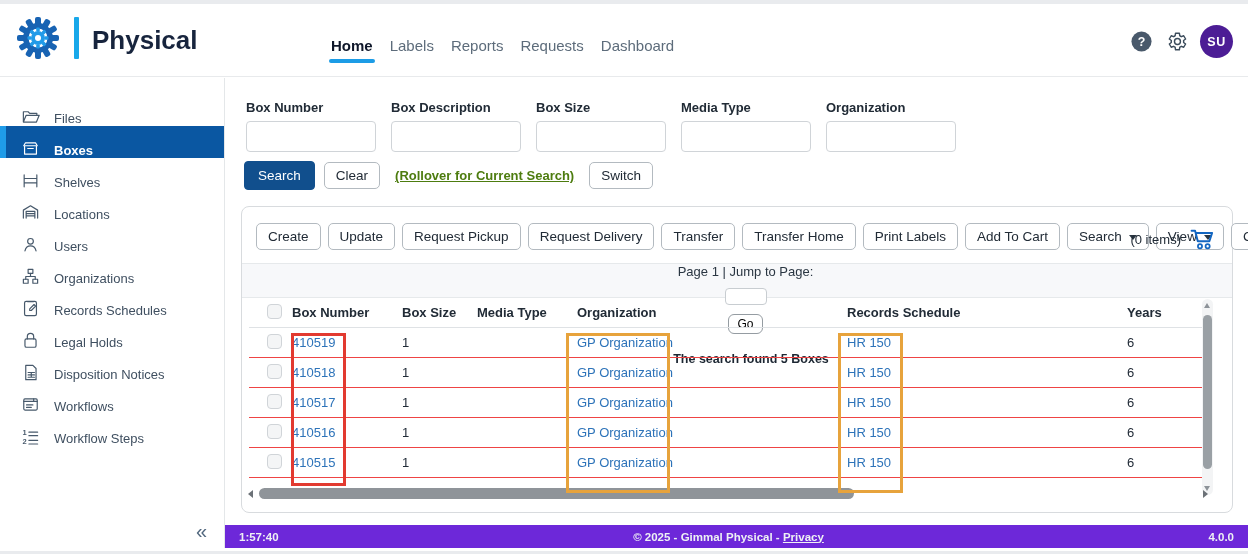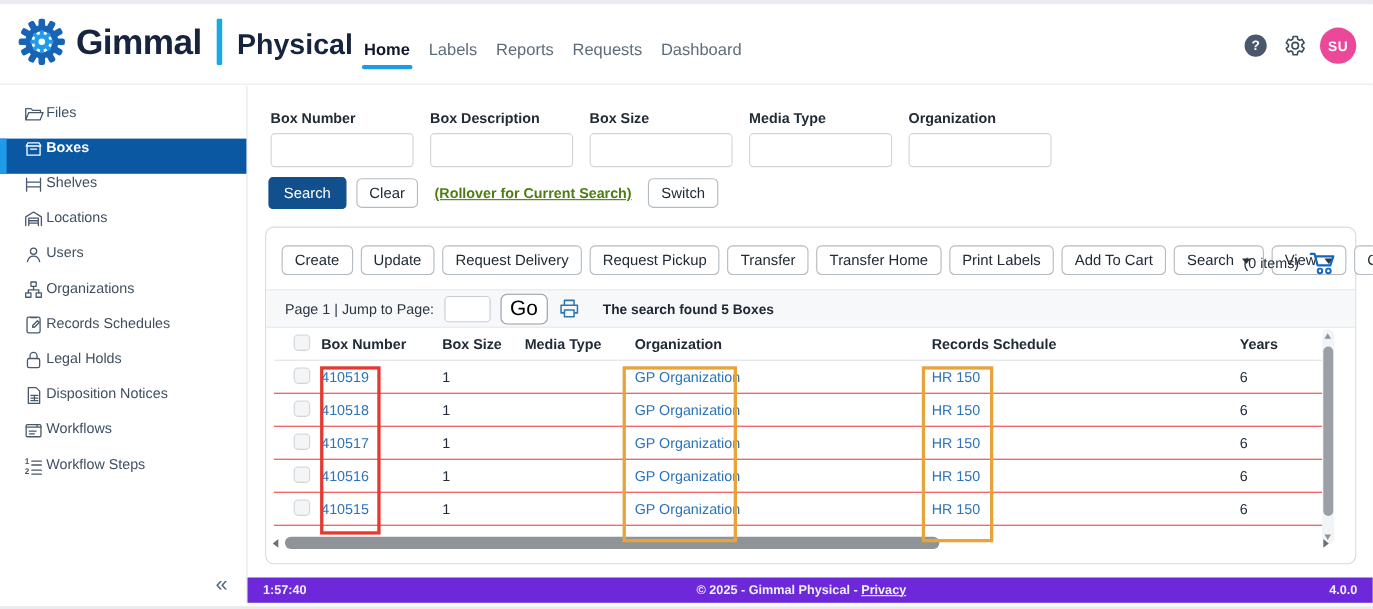--- a/index.html
+++ b/index.html
@@ -11,27 +11,27 @@
   .header { position:absolute; top:0; left:0; right:0; height:73px; background:#fff; border-bottom:1px solid #e8eaec; }
   .brand { position:absolute; left:16px; top:12px; display:flex; align-items:center; cursor:pointer; }
   .brand-name { font-size:32px; font-weight:700; color:#17243d; margin-left:9px; letter-spacing:-0.5px; }
   .brand-bar { width:5px; height:42px; background:#18a8ea; margin:0 13px 0 14px; border-radius:1px; }
   .brand-product { font-size:26px; font-weight:700; color:#17243d; margin-top:5px; }
   .nav { position:absolute; left:331px; top:33px; display:flex; gap:17px; font-size:15px; }
   .nav-item { color:#5d6c7b; cursor:pointer; padding-bottom:9px; }
   .nav-item.active { color:#0f172a; font-weight:700; position:relative; }
   .nav-item.active::after { content:""; position:absolute; left:-2px; right:-2px; bottom:0; height:4px; background:#1c9ce6; border-radius:2px; }
   .header-icons { position:absolute; right:15px; top:21px; display:flex; gap:12px; align-items:center; }
-  .avatar { width:33px; height:33px; border-radius:50%; background:#ec4899; color:#fff; font-size:12.5px; font-weight:700; display:flex; align-items:center; justify-content:center; letter-spacing:0.5px; cursor:pointer; }
+  .avatar { width:33px; height:33px; border-radius:50%; background:#4c1d95; color:#fff; font-size:12.5px; font-weight:700; display:flex; align-items:center; justify-content:center; letter-spacing:0.5px; cursor:pointer; }
   .hicon { cursor:pointer; display:flex; }
 
   
   .sidebar { position:absolute; top:74px; left:0; bottom:3px; width:225px; background:#fff; border-right:1px solid #e4e7e9; }
   .sidebar-list { margin-top:16px; }
-  .sitem { display:flex; align-items:flex-start; gap:2px; height:32px; padding-left:21px; font-size:13px; color:#3f4f60; cursor:pointer; }
+  .sitem { display:flex; align-items:flex-end; gap:14px; height:32px; padding-left:21px; font-size:13px; color:#3f4f60; cursor:pointer; }
   .sitem .sicon { display:flex; color:#47596b; }
   .sitem.active { background:#0a57a2; color:#fff; border-left:6px solid #1f9ce9; padding-left:15px; font-weight:700; }
   .sitem.active .sicon { color:#fff; }
   .collapse { position:absolute; bottom:7px; right:17px; font-size:20px; color:#51677e; cursor:pointer; line-height:1; }
 
   
   .main { position:absolute; top:74px; left:226px; right:0; bottom:26px; background:#fff; }
   .fgroup { position:absolute; width:130px; }
   .fgroup label { display:block; font-size:13px; font-weight:700; color:#212b36; margin-bottom:6px; }
   .fgroup input { width:130px; height:31px; border:1px solid #d0d4d8; border-radius:4px; padding:0 8px; font-size:13px; font-family:inherit; }
@@ -39,24 +39,24 @@
   .btn-primary { background:#114f8d; color:#fff; border:1px solid #114f8d; border-radius:4px; padding:6px 13px; font-size:13.5px; font-family:inherit; cursor:pointer; }
   .btn { background:#fff; color:#212b36; border:1px solid #b3bac0; border-radius:5px; padding:5px 11px; font-size:13.5px; font-family:inherit; cursor:pointer; white-space:nowrap; }
   .rollover { font-size:13px; font-weight:700; color:#4d7c0f; text-decoration:underline; margin:0 6px; cursor:pointer; }
 
   
   .card { position:absolute; left:15px; top:128px; width:992px; height:307px; border:1px solid #d8dbde; border-radius:8px; background:#fff; }
   .toolbar { position:absolute; top:16px; left:14px; display:flex; gap:7px; align-items:center; }
   .caret { display:inline-block; width:0; height:0; border-left:4px solid transparent; border-right:4px solid transparent; border-top:5px solid #2a3642; margin-left:7px; vertical-align:middle; }
   .cart-area { position:absolute; top:20px; right:16px; display:flex; align-items:center; gap:8px; }
   .cart-label { font-size:13px; color:#212b36; }
-  .pagebar { position:absolute; top:56px; left:0; right:0; height:35px; background:#f7f8fa; border-top:1px solid #e6e9eb; border-bottom:1px solid #e6e9eb; display:flex; align-items:center; padding-left:17px; gap:9px; }
+  .pagebar { position:absolute; top:56px; left:0; right:0; height:35px; background:#f7f8fa; border-top:1px solid #e6e9eb; border-bottom:1px solid #e6e9eb; display:flex; align-items:center; padding-left:17px; gap:9px;flex-direction:column; }
   .pagebar .plabel { font-size:13px; color:#2a3642; }
   .jump-input { width:42px; height:24px; border:1px solid #c8cdd1; border-radius:4px; padding:0 5px; font-size:13px; font-family:inherit; }
-  .go-btn { background:#fff; border:1px solid #959ca2; border-radius:6px; padding:2px 8px; font-size:19px; font-family:inherit; cursor:pointer; }
+  .go-btn { background:#fff; border:1px solid #959ca2; border-radius:6px; padding:2px 8px; font-size:12px; font-family:inherit; cursor:pointer; }
   .result { font-size:12.5px; font-weight:700; color:#1d2733; margin-left:11px; }
 
   
   .tbl { position:absolute; left:7px; top:91px; width:953px; }
   .trow { display:grid; grid-template-columns:43px 110px 75px 100px 270px 280px 68px; align-items:center; height:30px; border-bottom:1px solid #ef4444; font-size:13px; color:#222c38; }
   .trow.thead { font-weight:700; color:#212b36; border-bottom:1px solid #dfe2e5; }
   .cb { width:15px; height:15px; border:1px solid #d0d4d8; border-radius:4px; background:#f4f5f6; margin-left:18px; cursor:pointer; display:inline-block; }
   .link { color:#2d73b9; cursor:pointer; }
   .hcell { cursor:pointer; }
 
@@ -113,21 +113,20 @@
           <rect x="20.2" y="11.5" width="3.6" height="4" rx="1" transform="rotate(45 22 22)"></rect>
               <rect x="20.2" y="28.5" width="3.6" height="4" rx="1" transform="rotate(45 22 22)"></rect>
           <rect x="20.2" y="11.5" width="3.6" height="4" rx="1" transform="rotate(90 22 22)"></rect>
               <rect x="20.2" y="28.5" width="3.6" height="4" rx="1" transform="rotate(90 22 22)"></rect>
           <rect x="20.2" y="11.5" width="3.6" height="4" rx="1" transform="rotate(135 22 22)"></rect>
               <rect x="20.2" y="28.5" width="3.6" height="4" rx="1" transform="rotate(135 22 22)"></rect>
           <circle cx="22" cy="22" r="7"></circle>
         </g>
         <circle cx="22" cy="22" r="3" fill="#ffffff"></circle>
       </svg>
-      <span class="brand-name">Gimmal</span>
       <span class="brand-bar"></span>
       <span class="brand-product">Physical</span>
     </div>
 
     <div class="nav">
       <div class="nav-item active">Home</div>
       <div class="nav-item">Labels</div>
       <div class="nav-item">Reports</div>
       <div class="nav-item">Requests</div>
       <div class="nav-item">Dashboard</div>
@@ -295,22 +294,22 @@
       <button class="btn">Clear</button>
       <span class="rollover">(Rollover for Current Search)</span>
       <button class="btn">Switch</button>
     </div>
 
     <div class="card">
 
       <div class="toolbar">
         <button class="btn">Create</button>
         <button class="btn">Update</button>
+        <button class="btn">Request Pickup</button>
         <button class="btn">Request Delivery</button>
-        <button class="btn">Request Pickup</button>
         <button class="btn">Transfer</button>
         <button class="btn">Transfer Home</button>
         <button class="btn">Print Labels</button>
         <button class="btn">Add To Cart</button>
         <button class="btn"><span>Search</span><span class="caret"></span></button>
         <button class="btn"><span>View</span><span class="caret"></span></button>
         <button class="btn"><span>Change</span></button>
       </div>
 
       <div class="cart-area">

